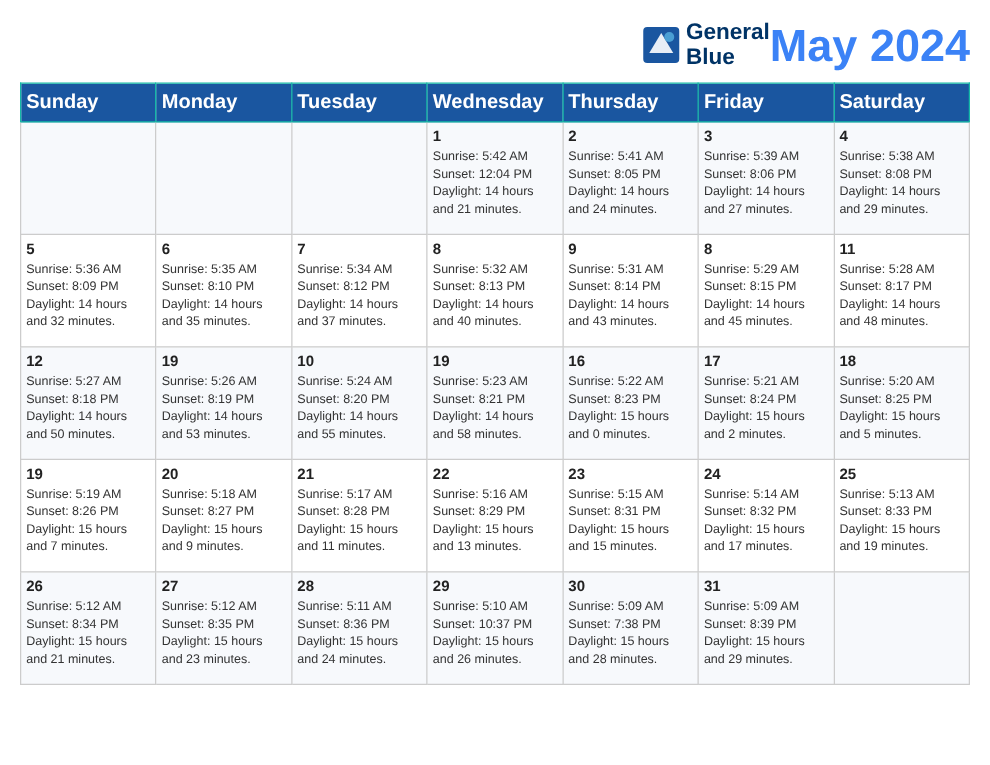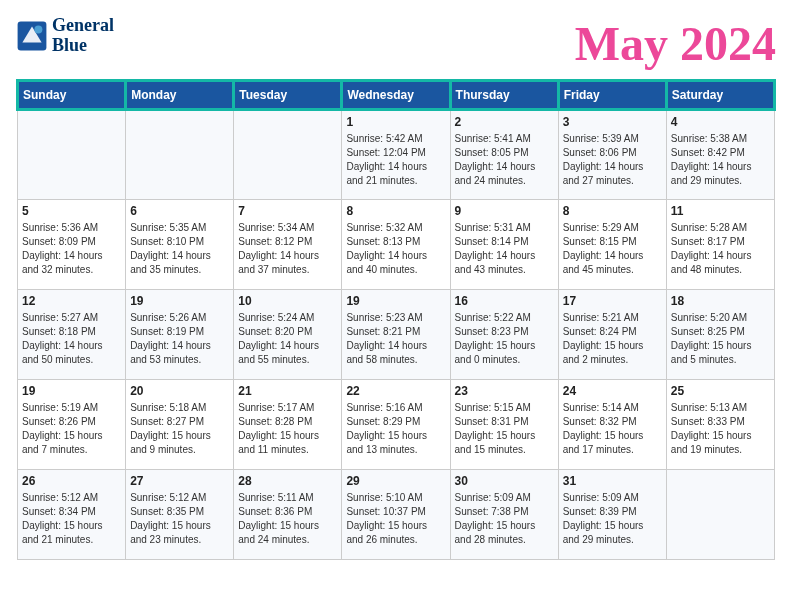--- a/index.html
+++ b/index.html
@@ -5,65 +5,64 @@
     * { box-sizing: border-box; margin: 0; padding: 0; }
     body {
       font-family: Arial, sans-serif;
       background: #fff;
       width: 792px;
       min-height: 612px;
       padding: 16px;
     }
     .header-area {
       display: flex;
-      justify-content: space-between;
+      justify-content: flex-end;
       align-items: flex-start;
       margin-bottom: 8px;
-      font-family: Liberation Serif, serif;
     }
     .logo {
       display: flex;
       align-items: center;
       gap: 4px;
     }
     .logo-text {
       font-size: 18px;
       font-weight: bold;
       color: #003366;
       line-height: 1.1;
     }
     .logo-icon {
       width: 32px;
       height: 32px;
     }
     .title-area {
       text-align: right;
     }
     .month-title {
-      font-size: 48px;
+      font-size: 36px;
       font-weight: bold;
-      color: #ec4899;
+      color: #3b82f6;
     }
     .location-title {
       font-size: 15px;
       color: #444;
     }
     table {
       width: 100%;
       border-collapse: collapse;
       table-layout: fixed;
     }
     thead th {
       background-color: #1a56a0;
       color: #fff;
-      font-size: 12px;
+      font-size: 16px;
       font-weight: bold;
       padding: 6px 4px;
       text-align: left;
-      border: 3px solid #14b8a6;
+      border: 1px solid #14b8a6;
     }
     tbody td {
       border: 1px solid #ccc;
       vertical-align: top;
       padding: 4px;
       font-size: 10.5px;
       color: #222;
       height: 90px;
     }
     tbody tr:nth-child(odd) td {
@@ -137,21 +136,21 @@
         <td>
           <div class="day-number">3</div>
           <div class="day-info">Sunrise: 5:39 AM
 Sunset: 8:06 PM
 Daylight: 14 hours
 and 27 minutes.</div>
         </td>
         <td>
           <div class="day-number">4</div>
           <div class="day-info">Sunrise: 5:38 AM
-Sunset: 8:42 PM
+Sunset: 8:08 PM
 Daylight: 14 hours
 and 29 minutes.</div>
         </td>
       </tr>
       <tr>
         <td>
           <div class="day-number">5</div>
           <div class="day-info">Sunrise: 5:36 AM
 Sunset: 8:09 PM
 Daylight: 14 hours

